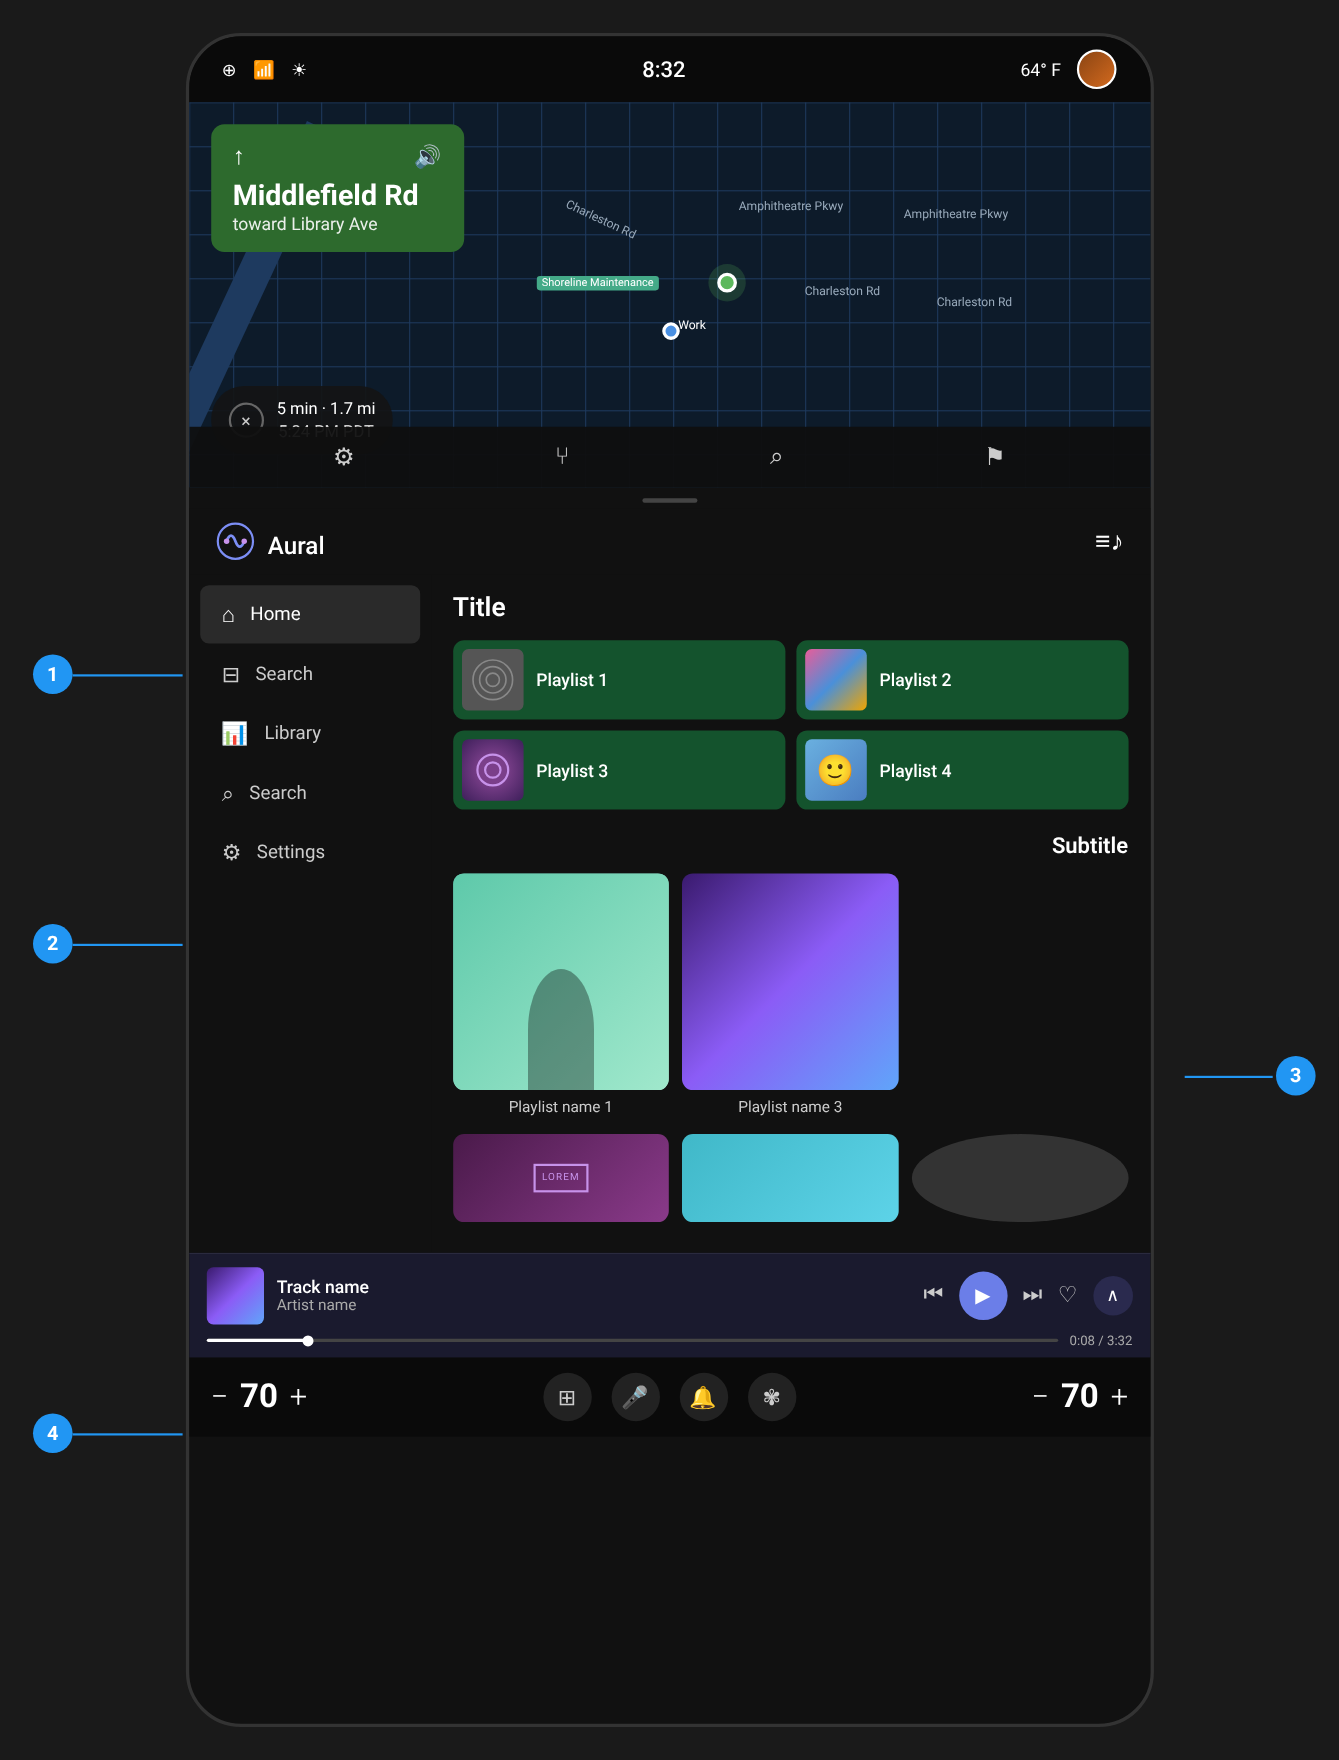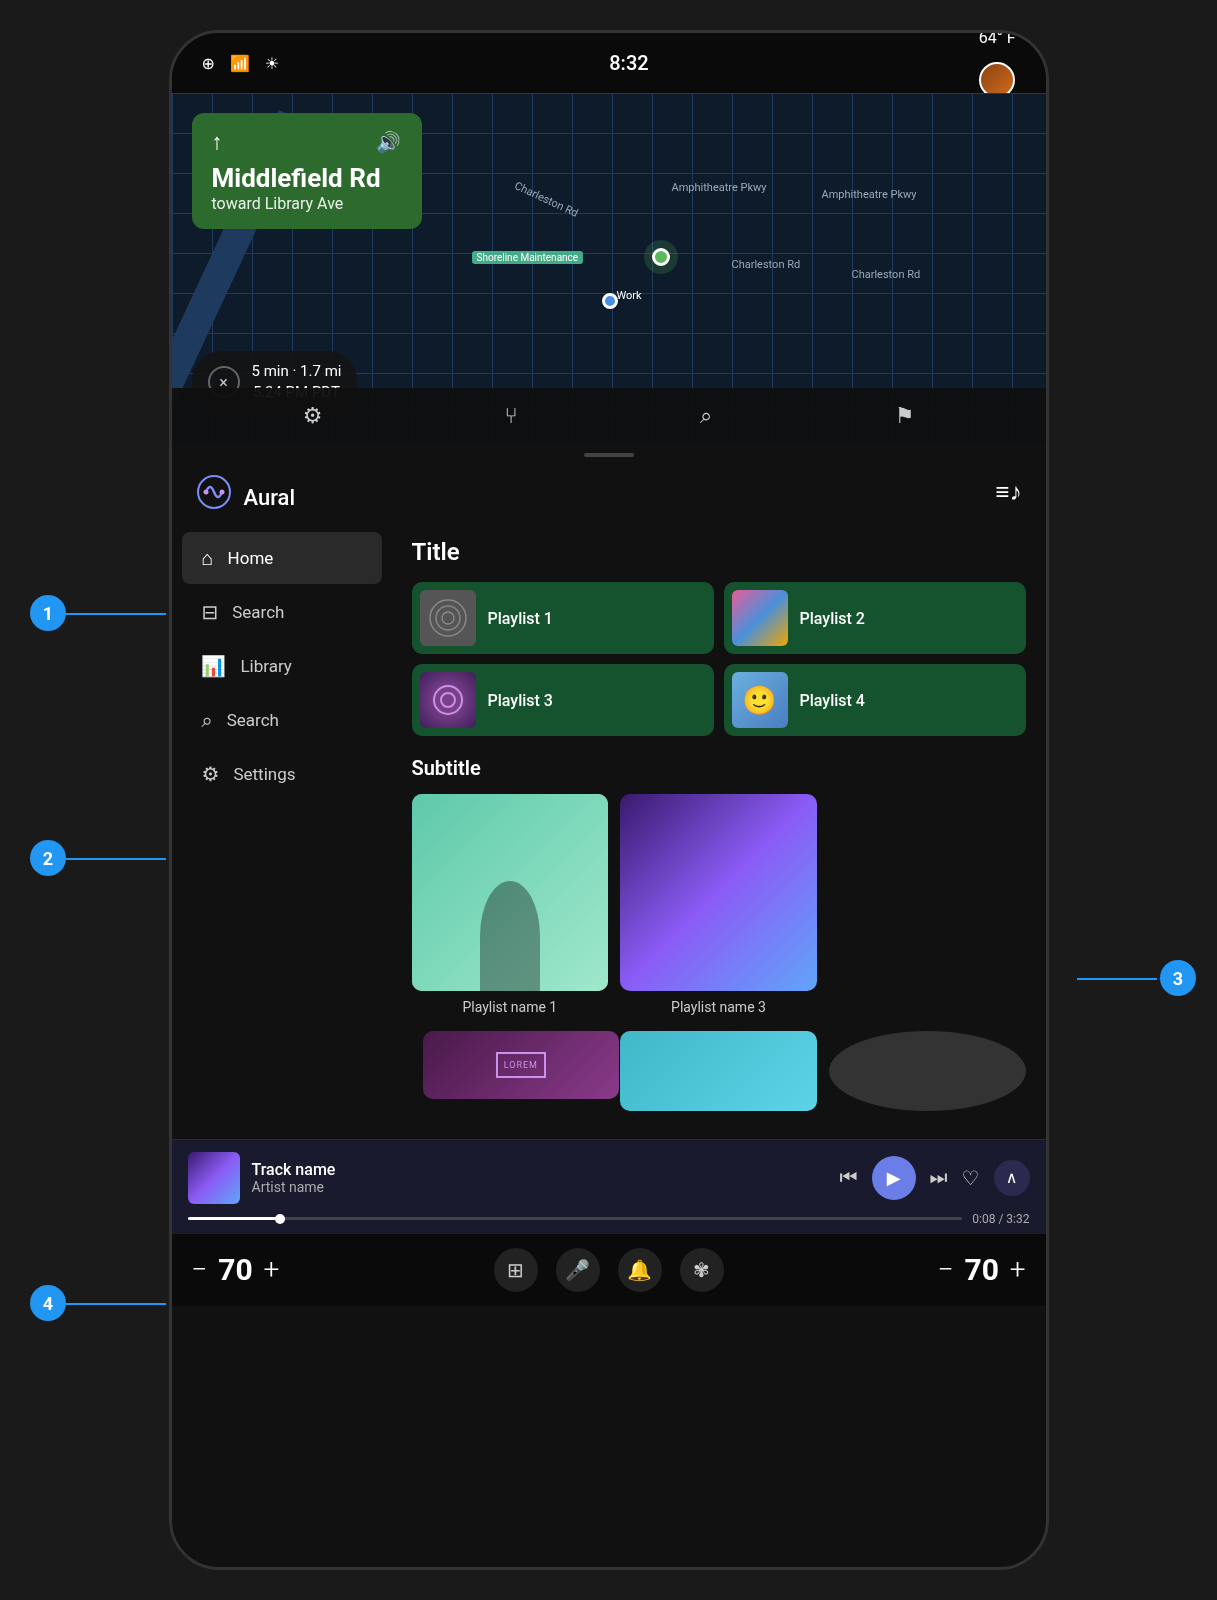--- a/index.html
+++ b/index.html
@@ -32,21 +32,21 @@
       height: 60px;
       display: flex;
       align-items: center;
       justify-content: space-between;
       padding: 0 30px;
       color: #fff;
       font-size: 16px;
     }
     .status-left { display: flex; align-items: center; gap: 15px; }
     .status-center { font-size: 20px; font-weight: 500; }
-    .status-right { display: flex; align-items: center; gap: 15px; flex-direction: column; }
+    .status-right { display: flex; align-items: center; gap: 15px; }
     .avatar-circle {
       width: 36px; height: 36px;
       border-radius: 50%;
       background: linear-gradient(135deg, #8B4513, #D2691E);
       border: 2px solid #fff;
     }
 
     
     .map-area {
       position: relative;
@@ -226,20 +226,21 @@
       color: #fff;
       font-size: 24px;
       font-weight: 600;
       margin-bottom: 16px;
     }
     .section-subtitle {
       color: #fff;
       font-size: 20px;
       font-weight: 600;
       margin: 20px 0 14px;
+      text-align: right;
     }
 
     
     .playlist-grid-2 {
       display: grid;
       grid-template-columns: 1fr 1fr;
       gap: 10px;
       margin-bottom: 4px;
     }
     .playlist-card {
@@ -515,21 +516,21 @@
       </div>
       <div class="nav-street">Middlefield Rd</div>
       <div class="nav-toward">toward Library Ave</div>
     </div>
 
     <div style="position:absolute; color:#9ab; font-size:11px; left:340px; top:100px; transform:rotate(25deg);">Charleston Rd</div>
     <div style="position:absolute; color:#9ab; font-size:11px; left:500px; top:88px;">Amphitheatre Pkwy</div>
     <div style="position:absolute; color:#9ab; font-size:11px; left:650px; top:95px;">Amphitheatre Pkwy</div>
     <div style="position:absolute; color:#9ab; font-size:11px; left:560px; top:165px;">Charleston Rd</div>
     <div style="position:absolute; color:#9ab; font-size:11px; left:680px; top:175px;">Charleston Rd</div>
-    <div style="position:absolute; color:#4a8; font-size:10px; background:#4a8; color:#fff; padding:1px 5px; border-radius:3px; left:300px; top:158px;">Shoreline Maintenance</div>
+    <div style="position:absolute; color:#4a8; font-size:10px; background:#4a8; color:#fff; padding:1px 5px; border-radius:3px; left:316px; top:158px;">Shoreline Maintenance</div>
 
     <div class="eta-card">
       <div class="eta-close">×</div>
       <div class="eta-text">
         <div>5 min · 1.7 mi</div>
         <div>5:24 PM PDT</div>
       </div>
     </div>
 
     <div class="map-toolbar">
@@ -635,21 +636,21 @@
             <div class="playlist-name-v">Playlist name 1</div>
           </div>
           <div class="playlist-card-v">
             <div class="playlist-thumb-lg thumb-lg-3"></div>
             <div class="playlist-name-v">Playlist name 3</div>
           </div>
         </div>
 
         <div class="playlist-grid-3-partial">
           <div class="playlist-card-v">
-            <div class="playlist-thumb-lg thumb-lg-4" style="height:68px;margin-left:11px;">
+            <div class="playlist-thumb-lg thumb-lg-4" style="height:80px;">
               <div style="border:2px solid #c792ea; padding:6px; font-size:9px; color:#c792ea; letter-spacing:1px;">LOREM</div>
             </div>
           </div>
           <div class="playlist-card-v">
             <div class="playlist-thumb-lg thumb-lg-5" style="height:80px;">
             </div>
           </div>
           <div class="playlist-card-v">
             <div class="playlist-thumb-lg" style="height:80px;border-radius:50%;background:#333;display:flex;align-items:center;justify-content:center;">
             </div>

